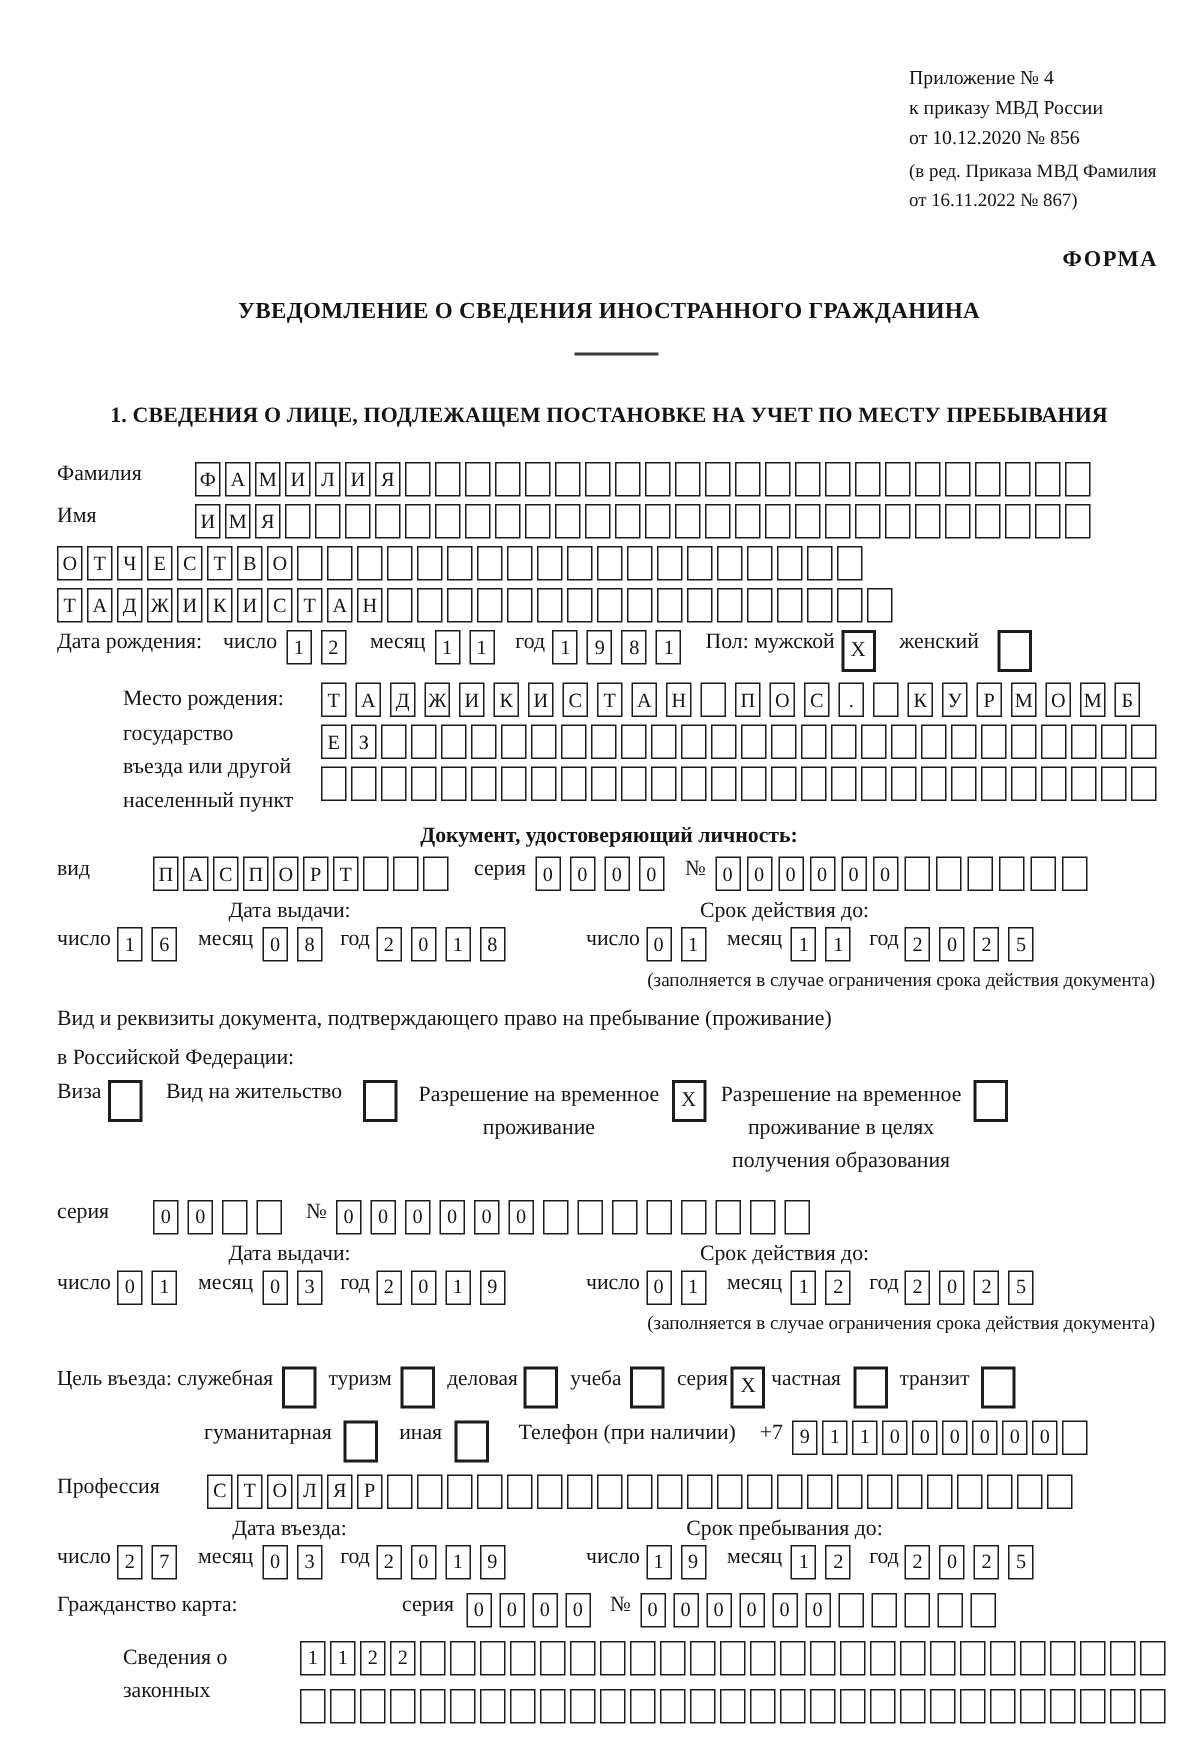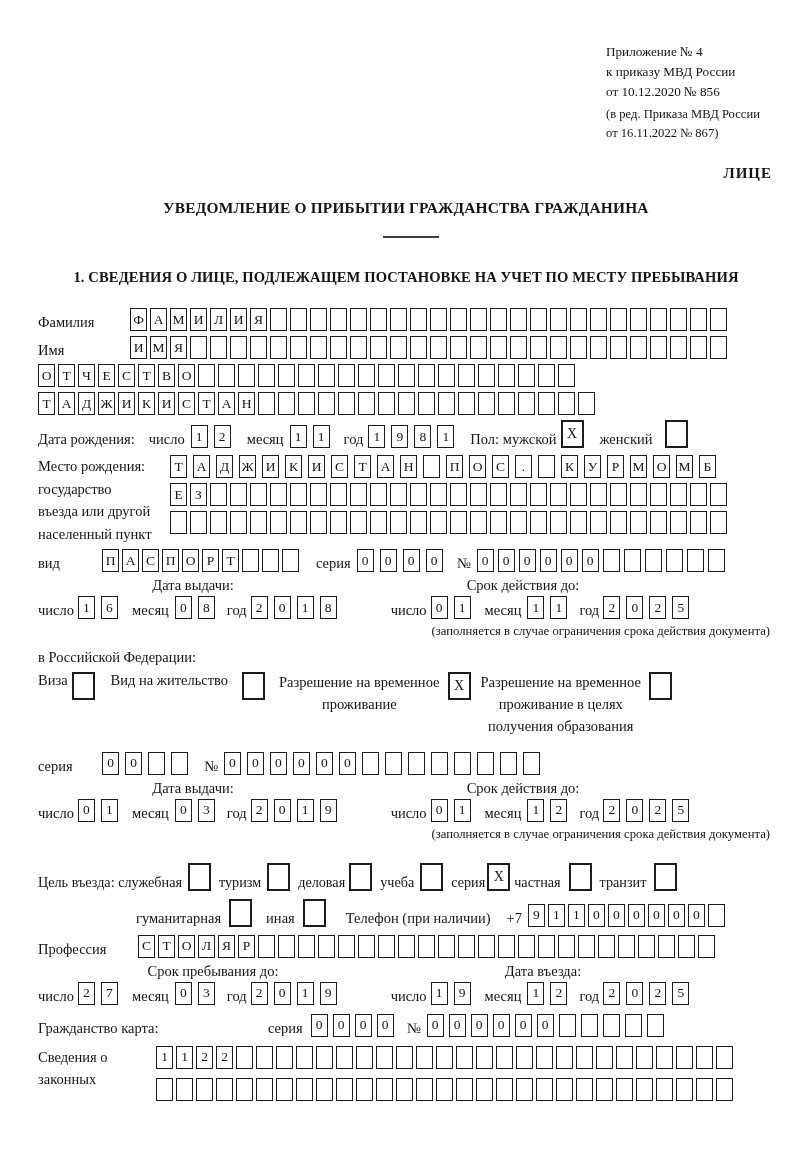--- a/index.html
+++ b/index.html
@@ -10,35 +10,35 @@
   .hdr-note{margin-left:auto;width:168px;font-size:13.2px;line-height:1.5;}
   .hdr-note .sub{font-size:12.6px;}
   .hdr-note .sub.first{margin-top:4px;}
   .form-label{text-align:right;font-weight:bold;font-size:15px;letter-spacing:1px;margin:22px 2px 0 0;}
   
   .title{text-align:center;font-weight:bold;font-size:15.4px;line-height:1.6;margin-top:14px;letter-spacing:.2px;}
   .uline{display:inline-block;width:56px;border-bottom:2.5px solid #3c3c3c;margin-left:9px;}
   .sec-heading{text-align:center;font-weight:bold;font-size:14.6px;margin-top:24px;letter-spacing:.1px;white-space:nowrap;}
   
   #form-body{margin-top:22px;}
-  .line{display:flex;align-items:flex-end;margin-bottom:5px;}
+  .line{display:flex;align-items:flex-start;margin-bottom:5px;}
   .line.top{align-items:flex-start;}
   .t{white-space:nowrap;flex:none;}
   .stack{flex:none;line-height:1.5;}
   .cells{display:flex;flex:none;}
   .cell{width:15px;height:21px;border:1.6px solid #1c1c1c;margin-right:3px;flex:none;
         display:flex;align-items:center;justify-content:center;font-size:13.5px;}
   .checkbox{width:19px;height:24px;border:2px solid #1c1c1c;flex:none;
         display:flex;align-items:center;justify-content:center;font-size:14px;}
   .gap{flex:none;display:inline-block;}
   .center-line{text-align:center;font-weight:bold;font-size:14.5px;margin:3px 0 5px;}
   .para{margin:9px 0 3px;}
   .note-right{text-align:right;font-size:12.7px;margin:0 4px 10px 0;}
   .multirow{display:flex;align-items:flex-start;margin-bottom:4px;}
-  .mlabel{flex:none;line-height:1.55;}
+  .mlabel{flex:none;line-height:1.55;margin-left:44px;}
   .mcol{flex:1;}
   .mrow{margin-bottom:6px;}
   
   [data-name="birthdate-row"]{margin:3px 0 7px;}
   [data-name="identity-doc-heading"]{margin-top:2px;}
   [data-name="doc-issue-headers"],[data-name="residence-issue-headers"],[data-name="entry-stay-headers"]{margin:4px 0 2px;}
   [data-name="residence-doc-type-row"]{margin:6px 0 14px;}
   [data-name="residence-doc-series-row"]{margin-top:2px;}
   [data-name="visit-purpose-row"]{margin-top:21px;font-size:14.2px;}
   [data-name="visit-purpose-row2"]{margin:8px 0 8px 98px;}
@@ -48,26 +48,26 @@
   [data-name="birthplace-block"] .mrow{margin-bottom:5px;}
 </style>
 </head>
 <body>
 
 <div class="page" data-name="form-page">
   <div class="hdr-note" data-name="appendix-note">
     <div data-name="appendix-note-line">Приложение № 4</div>
     <div data-name="appendix-note-line">к приказу МВД России</div>
     <div data-name="appendix-note-line">от 10.12.2020 № 856</div>
-    <div class="sub first" data-name="appendix-amendment-line">(в ред. Приказа МВД России</div>
+    <div class="sub first" data-name="appendix-amendment-line">(в ред. Приказа МВД Фамилия</div>
     <div class="sub" data-name="appendix-amendment-line">от 16.11.2022 № 867)</div>
   </div>
-  <div class="form-label" data-name="form-label">ЛИЦЕ</div>
+  <div class="form-label" data-name="form-label">ФОРМА</div>
   <div class="title" data-name="form-title">
-    <div data-name="form-title-line1">УВЕДОМЛЕНИЕ О ПРИБЫТИИ ГРАЖДАНСТВА ГРАЖДАНИНА</div>
+    <div data-name="form-title-line1">УВЕДОМЛЕНИЕ О СВЕДЕНИЯ ИНОСТРАННОГО ГРАЖДАНИНА</div>
     <div data-name="form-title-line2"><span class="uline" data-name="title-underline"></span></div>
   </div>
   <div class="sec-heading" data-name="section1-heading">1. СВЕДЕНИЯ О ЛИЦЕ, ПОДЛЕЖАЩЕМ ПОСТАНОВКЕ НА УЧЕТ ПО МЕСТУ ПРЕБЫВАНИЯ</div>
   <div id="form-body" data-name="form-fields">
       <div class="line" data-name="surname-row">
         <span class="t" data-name="surname-label" style="min-width: 92px; display: inline-block;">Фамилия</span>
         <span class="cells" data-name="surname-boxes">
           <span class="cell" data-name="char-box">Ф</span>
           <span class="cell" data-name="char-box">А</span>
           <span class="cell" data-name="char-box">М</span>
@@ -317,20 +317,21 @@
               <span class="cell" data-name="char-box" style="margin-right: 3px;"></span>
               <span class="cell" data-name="char-box" style="margin-right: 3px;"></span>
               <span class="cell" data-name="char-box" style="margin-right: 3px;"></span>
               <span class="cell" data-name="char-box" style="margin-right: 3px;"></span>
               <span class="cell" data-name="char-box" style="margin-right: 3px;"></span>
               <span class="cell" data-name="char-box" style="margin-right: 3px;"></span>
             </span>
           </div>
         </div>
       </div>
+      <div class="center-line" data-name="identity-doc-heading">Документ, удостоверяющий личность:</div>
       <div class="line" data-name="doc-type-row">
         <span class="t" data-name="doc-type-label" style="min-width: 64px; display: inline-block;">вид</span>
         <span class="cells" data-name="doc-type-boxes">
           <span class="cell" data-name="char-box" style="margin-right: 3px;">П</span>
           <span class="cell" data-name="char-box" style="margin-right: 3px;">А</span>
           <span class="cell" data-name="char-box" style="margin-right: 3px;">С</span>
           <span class="cell" data-name="char-box" style="margin-right: 3px;">П</span>
           <span class="cell" data-name="char-box" style="margin-right: 3px;">О</span>
           <span class="cell" data-name="char-box" style="margin-right: 3px;">Р</span>
           <span class="cell" data-name="char-box" style="margin-right: 3px;">Т</span>
@@ -396,20 +397,21 @@
         </span>
         <span class="t" data-name="year-label" style="margin-left: 6px;">год</span>
         <span class="cells" data-name="doc-expiry-year-boxes" style="margin-left: 4px;">
           <span class="cell" data-name="char-box" style="margin-right: 6px;">2</span>
           <span class="cell" data-name="char-box" style="margin-right: 6px;">0</span>
           <span class="cell" data-name="char-box" style="margin-right: 6px;">2</span>
           <span class="cell" data-name="char-box" style="margin-right: 6px;">5</span>
         </span>
       </div>
       <div class="note-right" data-name="doc-expiry-note">(заполняется в случае ограничения срока действия документа)</div>
+      <div class="para" data-name="residence-doc-intro1">Вид и реквизиты документа, подтверждающего право на пребывание (проживание)</div>
       <div class="para" data-name="residence-doc-intro2">в Российской Федерации:</div>
       <div class="line top" data-name="residence-doc-type-row">
         <span class="t" data-name="visa-label">Виза</span>
         <span class="checkbox" data-name="visa-checkbox" style="margin-left: 4px;"></span>
         <span class="t" data-name="residence-permit-label" style="margin-left: 16px;">Вид на жительство</span>
         <span class="checkbox" data-name="residence-permit-checkbox" style="margin-left: 14px;"></span>
         <span class="stack" data-name="temp-residence-label" style="margin-left: 14px; text-align: center;">
           <div data-name="label-line">Разрешение на временное</div>
           <div data-name="label-line">проживание</div>
         </span>
@@ -553,22 +555,22 @@
           <span class="cell" data-name="char-box" style="margin-right: 3px;"></span>
           <span class="cell" data-name="char-box" style="margin-right: 3px;"></span>
           <span class="cell" data-name="char-box" style="margin-right: 3px;"></span>
           <span class="cell" data-name="char-box" style="margin-right: 3px;"></span>
           <span class="cell" data-name="char-box" style="margin-right: 3px;"></span>
           <span class="cell" data-name="char-box" style="margin-right: 3px;"></span>
           <span class="cell" data-name="char-box" style="margin-right: 3px;"></span>
         </span>
       </div>
       <div class="line" data-name="entry-stay-headers">
+        <span class="t" data-name="entry-date-header" style="min-width: 310px; display: inline-block; text-align: center;">Дата въезда:</span>
         <span class="t" data-name="stay-until-header" style="min-width: 350px; display: inline-block; text-align: center;">Срок пребывания до:</span>
-        <span class="t" data-name="entry-date-header" style="min-width: 310px; display: inline-block; text-align: center;">Дата въезда:</span>
       </div>
       <div class="line" data-name="entry-dates-row">
         <span class="t" data-name="day-label">число</span>
         <span class="cells" data-name="entry-day-boxes" style="margin-left: 4px;">
           <span class="cell" data-name="char-box" style="margin-right: 6px;">2</span>
           <span class="cell" data-name="char-box" style="margin-right: 6px;">7</span>
         </span>
         <span class="t" data-name="month-label" style="margin-left: 8px;">месяц</span>
         <span class="cells" data-name="entry-month-boxes" style="margin-left: 6px;">
           <span class="cell" data-name="char-box" style="margin-right: 6px;">0</span>

